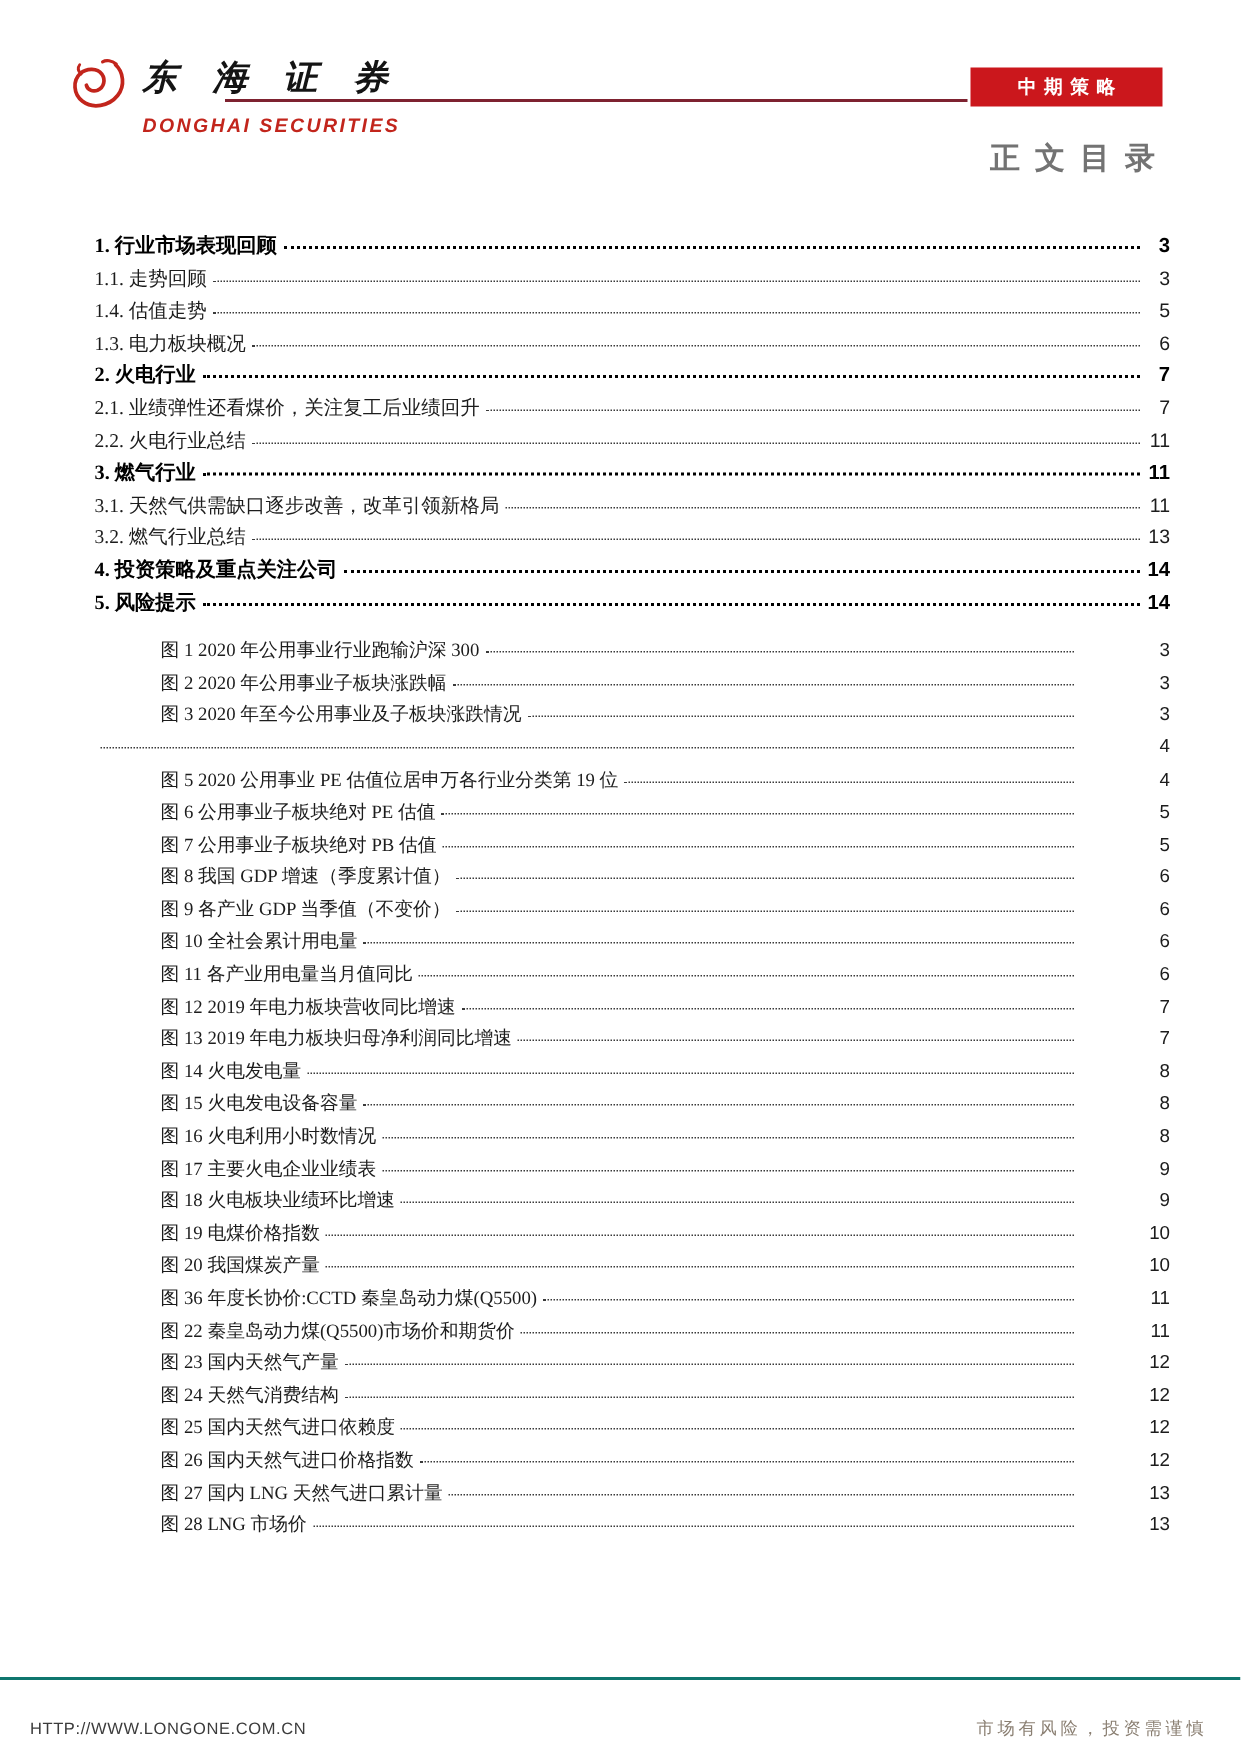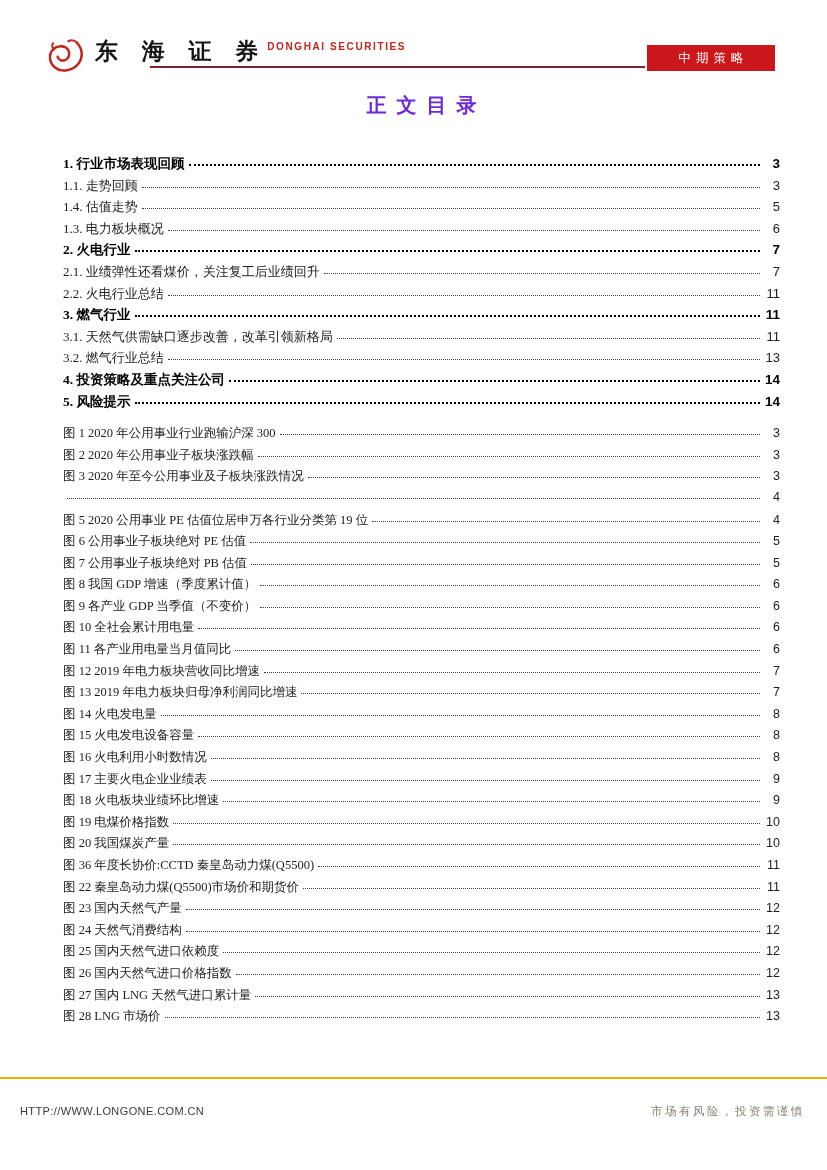--- a/index.html
+++ b/index.html
@@ -9,73 +9,73 @@
     background: #ffffff;
     font-family: "Liberation Serif", "DejaVu Serif", serif;
     color: #111;
     overflow: hidden;
   }
 
   
   .header { position: relative; height: 80px; }
   .brand { position: absolute; left: 45px; top: 36px; display: flex; align-items: flex-start; }
   .brand-icon { width: 42px; height: 42px; margin-right: 8px; }
-  .brand-text { display: flex; margin-top: 4px; }
+  .brand-text { display: flex; flex-direction: column; margin-top: 4px; font-style: italic; }
   .brand-cn {
     font-size: 23px; font-weight: bold; letter-spacing: 9px;
     color: #141414; line-height: 1.05; white-space: nowrap;
     font-family: "Liberation Serif", serif;
   }
   .brand-en {
-    font-size: 10px; font-weight: bold; letter-spacing: 1.6px;
-    color: #c2251c; margin-top: 1px; white-space: nowrap;
+    font-size: 13px; font-weight: bold; letter-spacing: 1.6px;
+    color: #c2251c; margin-top: 12px; white-space: nowrap;
     font-family: "Liberation Sans", sans-serif;
   }
   .header-rule {
     position: absolute; left: 150px; right: 182px; top: 66px;
     height: 2px; background: #7e2230;
   }
   .badge {
     position: absolute; right: 52px; top: 45px;
     width: 128px; height: 26px;
     background: #cb171c; color: #ffffff;
-    font-size: 12.5px; font-weight: normal; letter-spacing: 5px;
+    font-size: 12.5px; font-weight: bold; letter-spacing: 5px;
     display: flex; align-items: center; justify-content: center;
     text-indent: 5px;
   }
 
   
   .content { padding: 0 47px 0 63px; }
   .toc-title {
-    text-align: center; font-size: 20px; font-weight: bold;
-    letter-spacing: 10px; text-indent: 10px; color: #6d28d9;
+    text-align: right; font-size: 20px; font-weight: bold;
+    letter-spacing: 10px; text-indent: 10px; color: #737373;
   }
   .toc-title.main { margin-top: 12px; }
   .toc-title.figures { margin-top: 7px; }
 
   .toc-list.main { margin-top: 36px; }
   .toc-list.figures { margin-top: 11px; }
 
   .row { display: flex; align-items: baseline; height: 21.6px; }
   .lbl { white-space: nowrap; font-size: 13px; color: #1c1c1c; }
   .row.b .lbl { font-size: 13.5px; font-weight: bold; color: #000; }
   .dots {
     flex: 1; margin: 0 3px 0 4px;
     border-bottom: 1.6px dotted #3a3a3a;
     transform: translateY(-2px);
   }
   .row.b .dots { border-bottom: 2.2px dotted #000; transform: translateY(-2px); }
   .pg { font-size: 13px; min-width: 17px; text-align: right; color: #1c1c1c; font-family: "Liberation Sans", sans-serif; }
   .row.b .pg { font-weight: bold; font-size: 13.5px; color: #000; }
-  .toc-list.figures .lbl, .toc-list.figures .pg { font-size: 12.5px; }
+  .toc-list.figures .lbl, .toc-list.figures .pg { font-size: 12.5px; margin-left: 44px; }
 
   
   .footer {
-    position: absolute; left: 0; right: 0; top: 1077px;
-    border-top: 2px solid #eab308;
+    position: absolute; left: 0; right: 0; top: 1118px;
+    border-top: 2px solid #0f766e;
     padding: 13px 22px 0 20px;
     display: flex; justify-content: space-between; align-items: baseline;
   }
   .footer-url {
     font-family: "Liberation Sans", sans-serif;
     font-size: 11px; color: #3b3b3b; letter-spacing: 0.4px;
     text-decoration: none;
   }
   .footer-disclaimer {
     font-size: 11.5px; color: #8a7f72; letter-spacing: 2.5px; margin-top: 12px;

